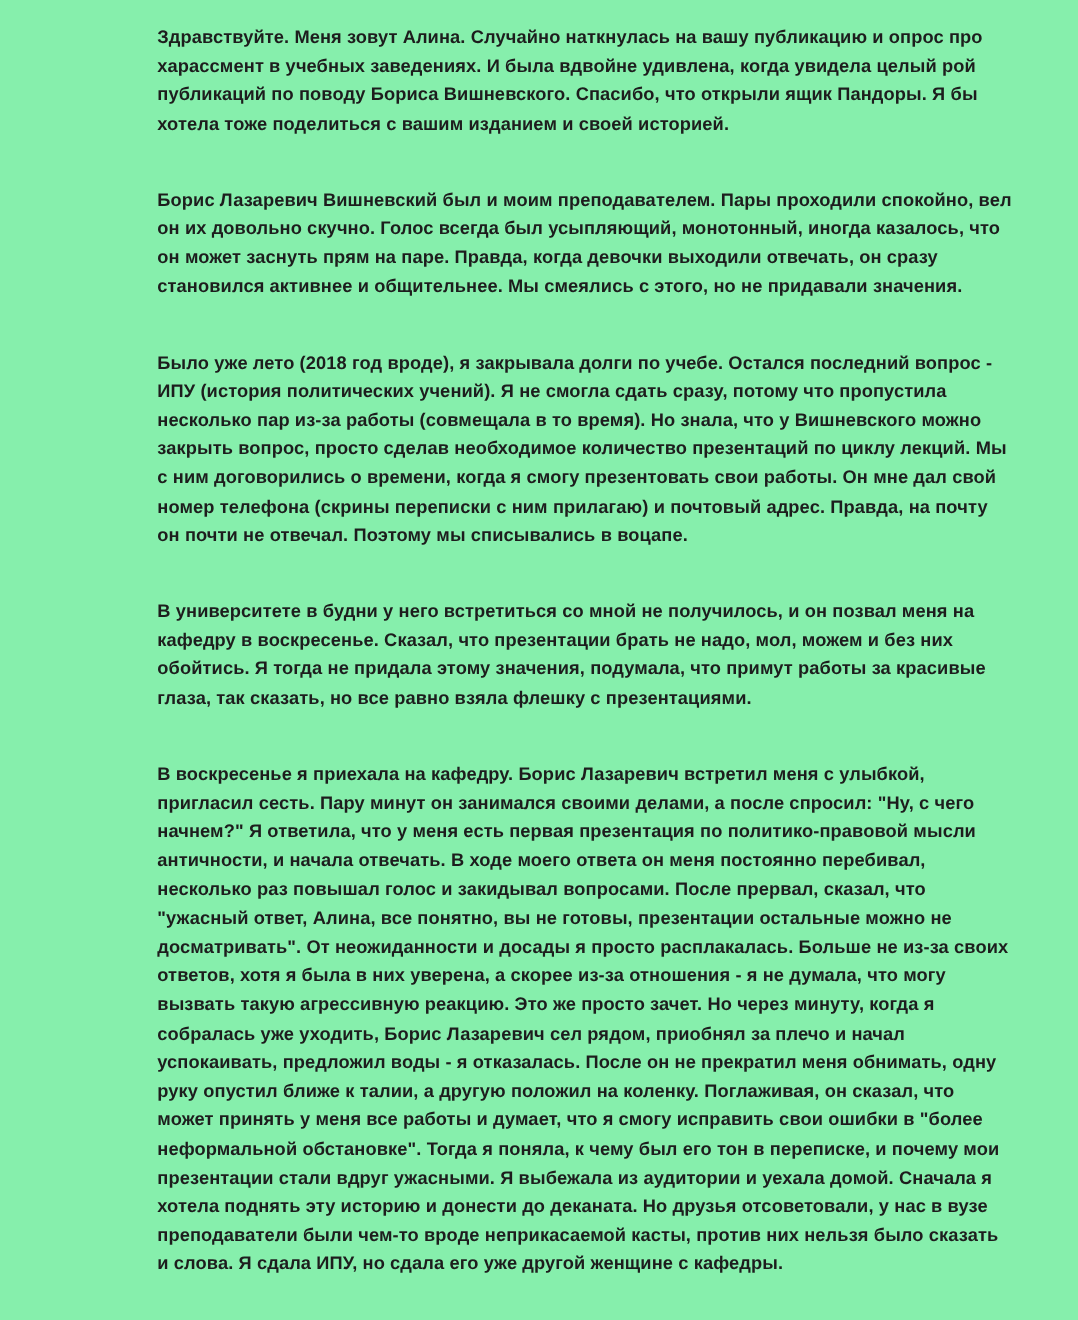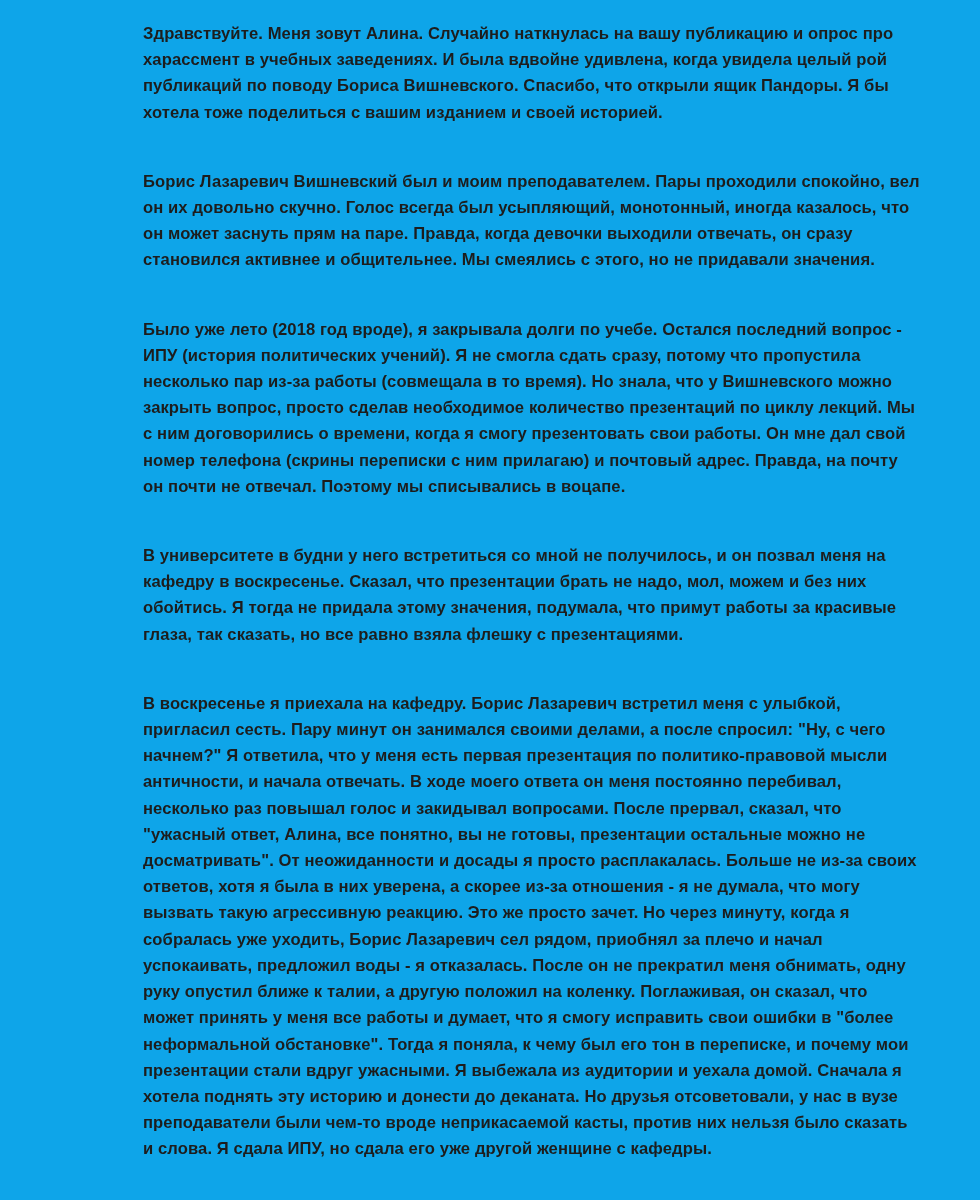--- a/index.html
+++ b/index.html
@@ -11,21 +11,21 @@
     height: 1200px;
     background: #fdfdfd;
     overflow: hidden;
     font-family: "Liberation Sans", "DejaVu Sans", sans-serif;
   }
   .page {
     box-sizing: border-box;
     width: 980px;
     height: 1200px;
     padding: 21px 58px 0 143px;
-    background: #0ea5e9;
+    background: #86efac;
   }
   .doc p {
     margin: 0 0 43px 0;
     width: 779px;
     font-size: 16.6px;
     line-height: 26.2px;
     color: #1d1d1d;
     font-weight: 600;
     letter-spacing: 0.1px;
     white-space: pre-wrap;

